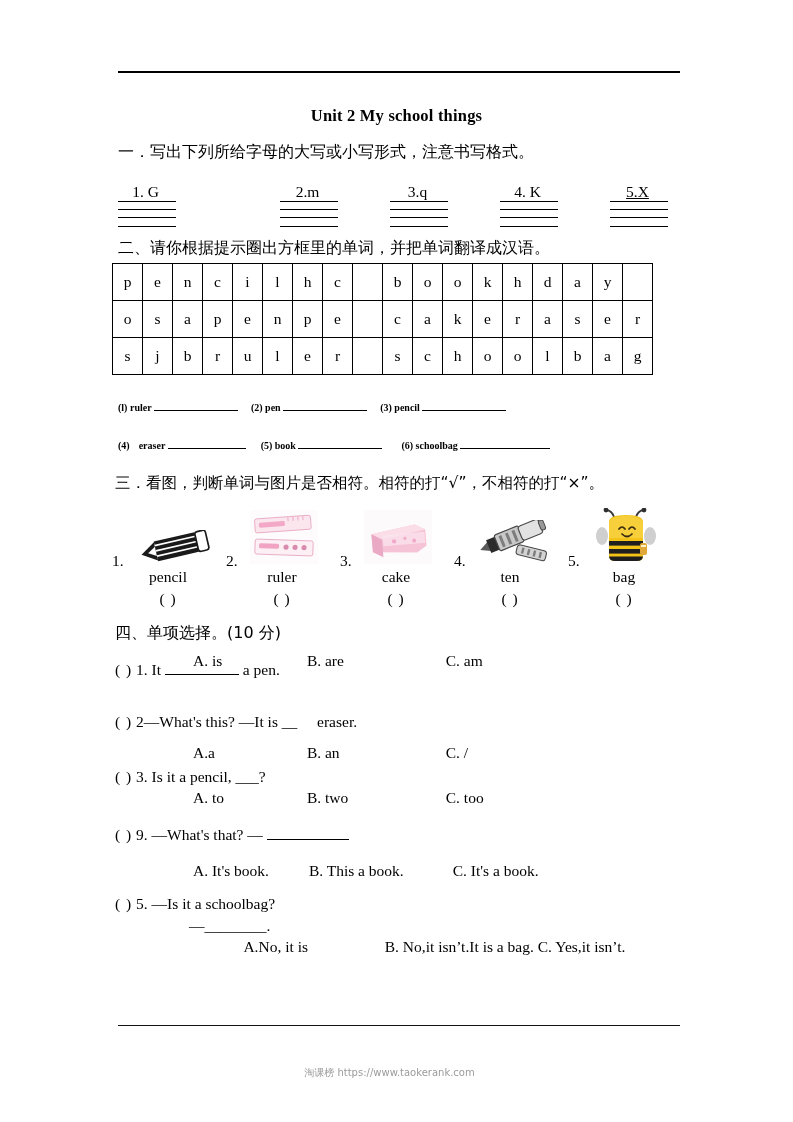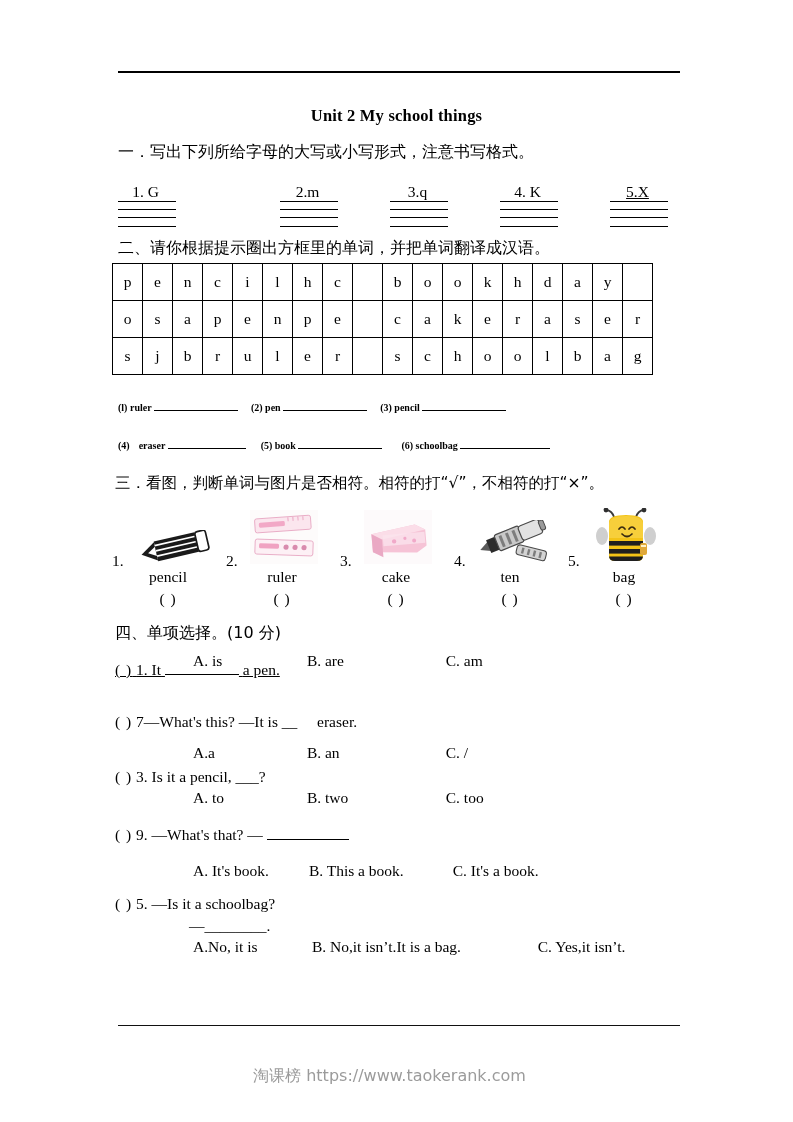--- a/index.html
+++ b/index.html
@@ -187,21 +187,21 @@
     white-space: nowrap;
   }
   .opt { display: inline-block; }
 
   
   .footer {
     position: absolute;
     left: 0; top: 1066px;
     width: 779px;
     text-align: center;
-    font-size: 16px;
+    font-size: 10px;
     color: #9b9b9b;
     font-family: "DejaVu Sans", "Liberation Sans", sans-serif;
   }
 
   
   .art-svg { display: block; width: 100%; height: 100%; }
 </style>
 </head>
 <body>
 
@@ -491,35 +491,35 @@
           <rect x="45" y="37" width="5" height="2" fill="#fff2c9"></rect>
         </svg>
       </span>
       <span class="pic-word">bag</span>
       <span class="pic-paren">(      )</span>
     </div>
   </div>
 
   <div class="sec-head" id="sec4-head">四、单项选择。(10 分)</div>
 
-  <div class="mcq" style="top:658px;text-decoration:underline;">
+  <div class="mcq" style="top:658px;">
     <span class="paren">(      )</span>
     <span>1. It</span>
     <span class="blankline" style="width:74px"></span>
     <span>a pen.</span>
   </div>
   <div class="opts" style="left:193px; top:652px;">
     <span class="opt" style="width:110px">A. is</span>
     <span class="opt" style="width:135px">B. are</span>
     <span class="opt">C. am</span>
   </div>
 
   <div class="mcq" style="top:713px;">
     <span class="paren">(      )</span>
-    <span>7—What's this? —It is __</span>
+    <span>2—What's this? —It is __</span>
     <span style="display:inline-block;width:12px"></span>
     <span>eraser.</span>
   </div>
   <div class="opts" style="left:193px; top:744px;">
     <span class="opt" style="width:110px">A.a</span>
     <span class="opt" style="width:135px">B. an</span>
     <span class="opt">C. /</span>
   </div>
 
   <div class="mcq" style="top:768px;">
@@ -543,21 +543,21 @@
     <span class="opt">C. It's a book.</span>
   </div>
 
   <div class="mcq" style="top:895px;">
     <span class="paren">(      )</span>
     <span>5. —Is it a schoolbag?</span>
   </div>
   <div class="mcq" style="left:189px; top:917px;">
     <span>—________.</span>
   </div>
-  <div class="opts" style="left:193px; top:938px;">
+  <div class="opts" style="left:193px; top:938px;text-align:right;">
     <span class="opt" style="width:115px">A.No, it is</span>
     <span class="opt" style="width:222px">B. No,it isn’t.It is a bag.</span>
     <span class="opt">C. Yes,it isn’t.</span>
   </div>
 
   <div class="hr-bottom"></div>
 
   <div class="footer">淘课榜 https://www.taokerank.com</div>
 
 </div>

